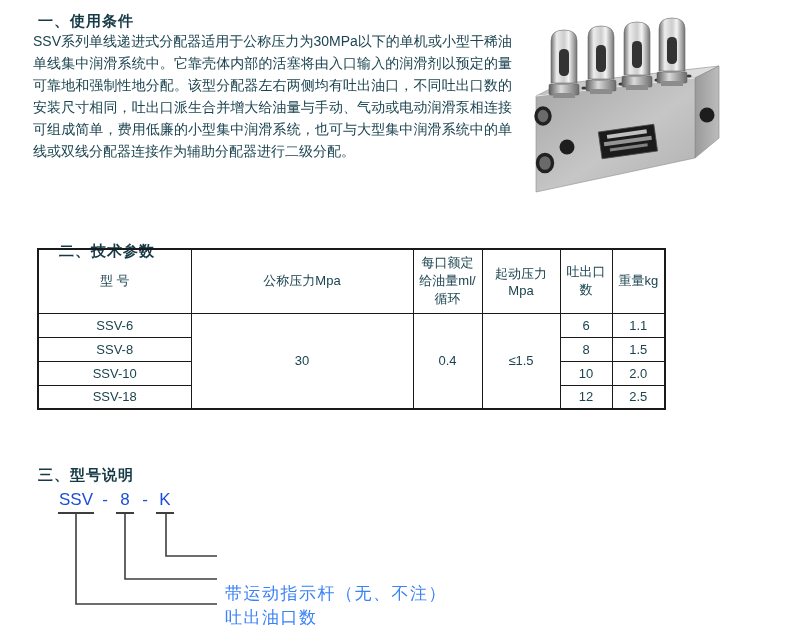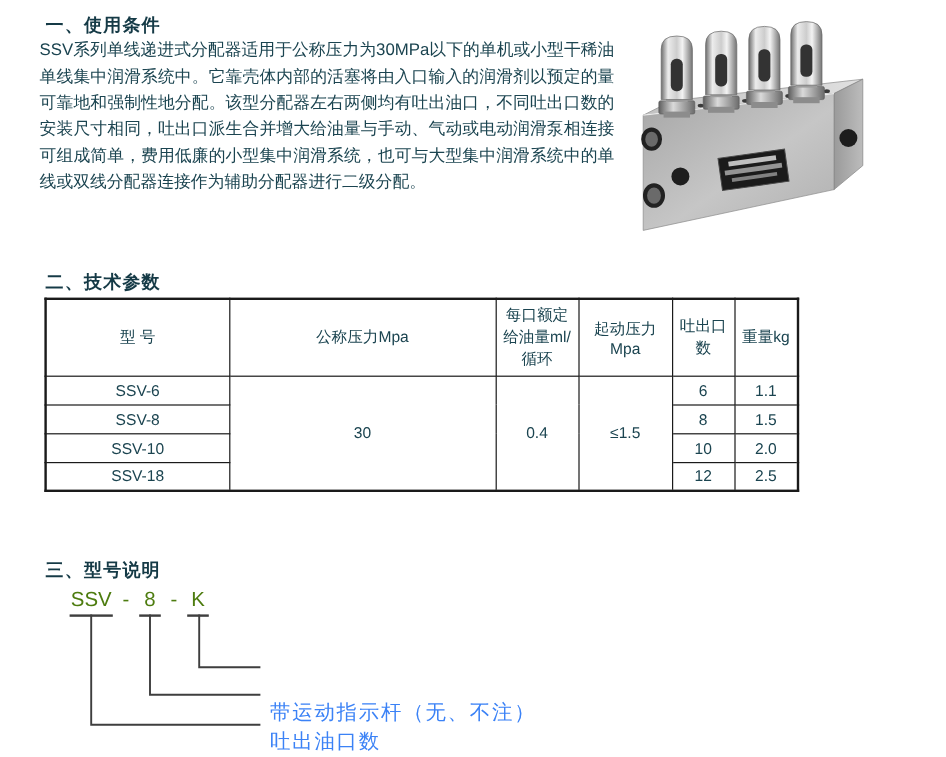--- a/index.html
+++ b/index.html
@@ -6,21 +6,21 @@
   html,body { background:#ffffff; }
   .page {
     position:relative; width:740px; height:631px; background:#ffffff;
     font-family:Liberation Sans, sans-serif; color:#1b4450; overflow:hidden;
   }
   .heading {
     position:absolute; left:38px; font-size:15px; font-weight:bold;
     color:#153a46; letter-spacing:1px;
   }
   .h1 { top:12px; }
-  .h2 { top:226px; }
+  .h2 { top:242px;margin-left:21px; }
   .h3 { top:466px; }
   .para {
     position:absolute; left:33px; top:30px; width:479px;
     font-size:14px; line-height:22px; text-align:justify; color:#1b4450;
   }
   .product {
     position:absolute; left:516px; top:12px; width:270px; height:190px;
   }
   table.spec {
     position:absolute; left:37px; top:248px; width:627px;
@@ -32,21 +32,21 @@
     font-size:13px; font-weight:normal; color:#1b4450; padding:1px 2px;
   }
   table.spec thead tr { height:64px; }
   table.spec tbody tr { height:24px; }
   .note {
     position:absolute; left:33px; top:408px; font-size:14px; color:#1b4450;
     white-space:nowrap;
   }
   .model-line {
     position:absolute; left:58px; top:490px; display:flex; align-items:flex-start;
-    font-size:17px; color:#4d7c0f; font-weight:500;
+    font-size:17px; color:#1d4ed8; font-weight:500;
   }
   .model-line .part {
     display:inline-block; text-align:center; padding-bottom:2px;
     border-bottom:2px solid #3e3e3e;
   }
   .p-ssv { width:36px; }
   .p-num { width:18px; margin-left:4px; }
   .p-k   { width:18px; margin-left:4px; }
   .dash  { display:inline-block; width:14px; text-align:center; margin-left:4px; }
   .connectors { position:absolute; left:55px; top:510px; width:380px; height:104px; }

